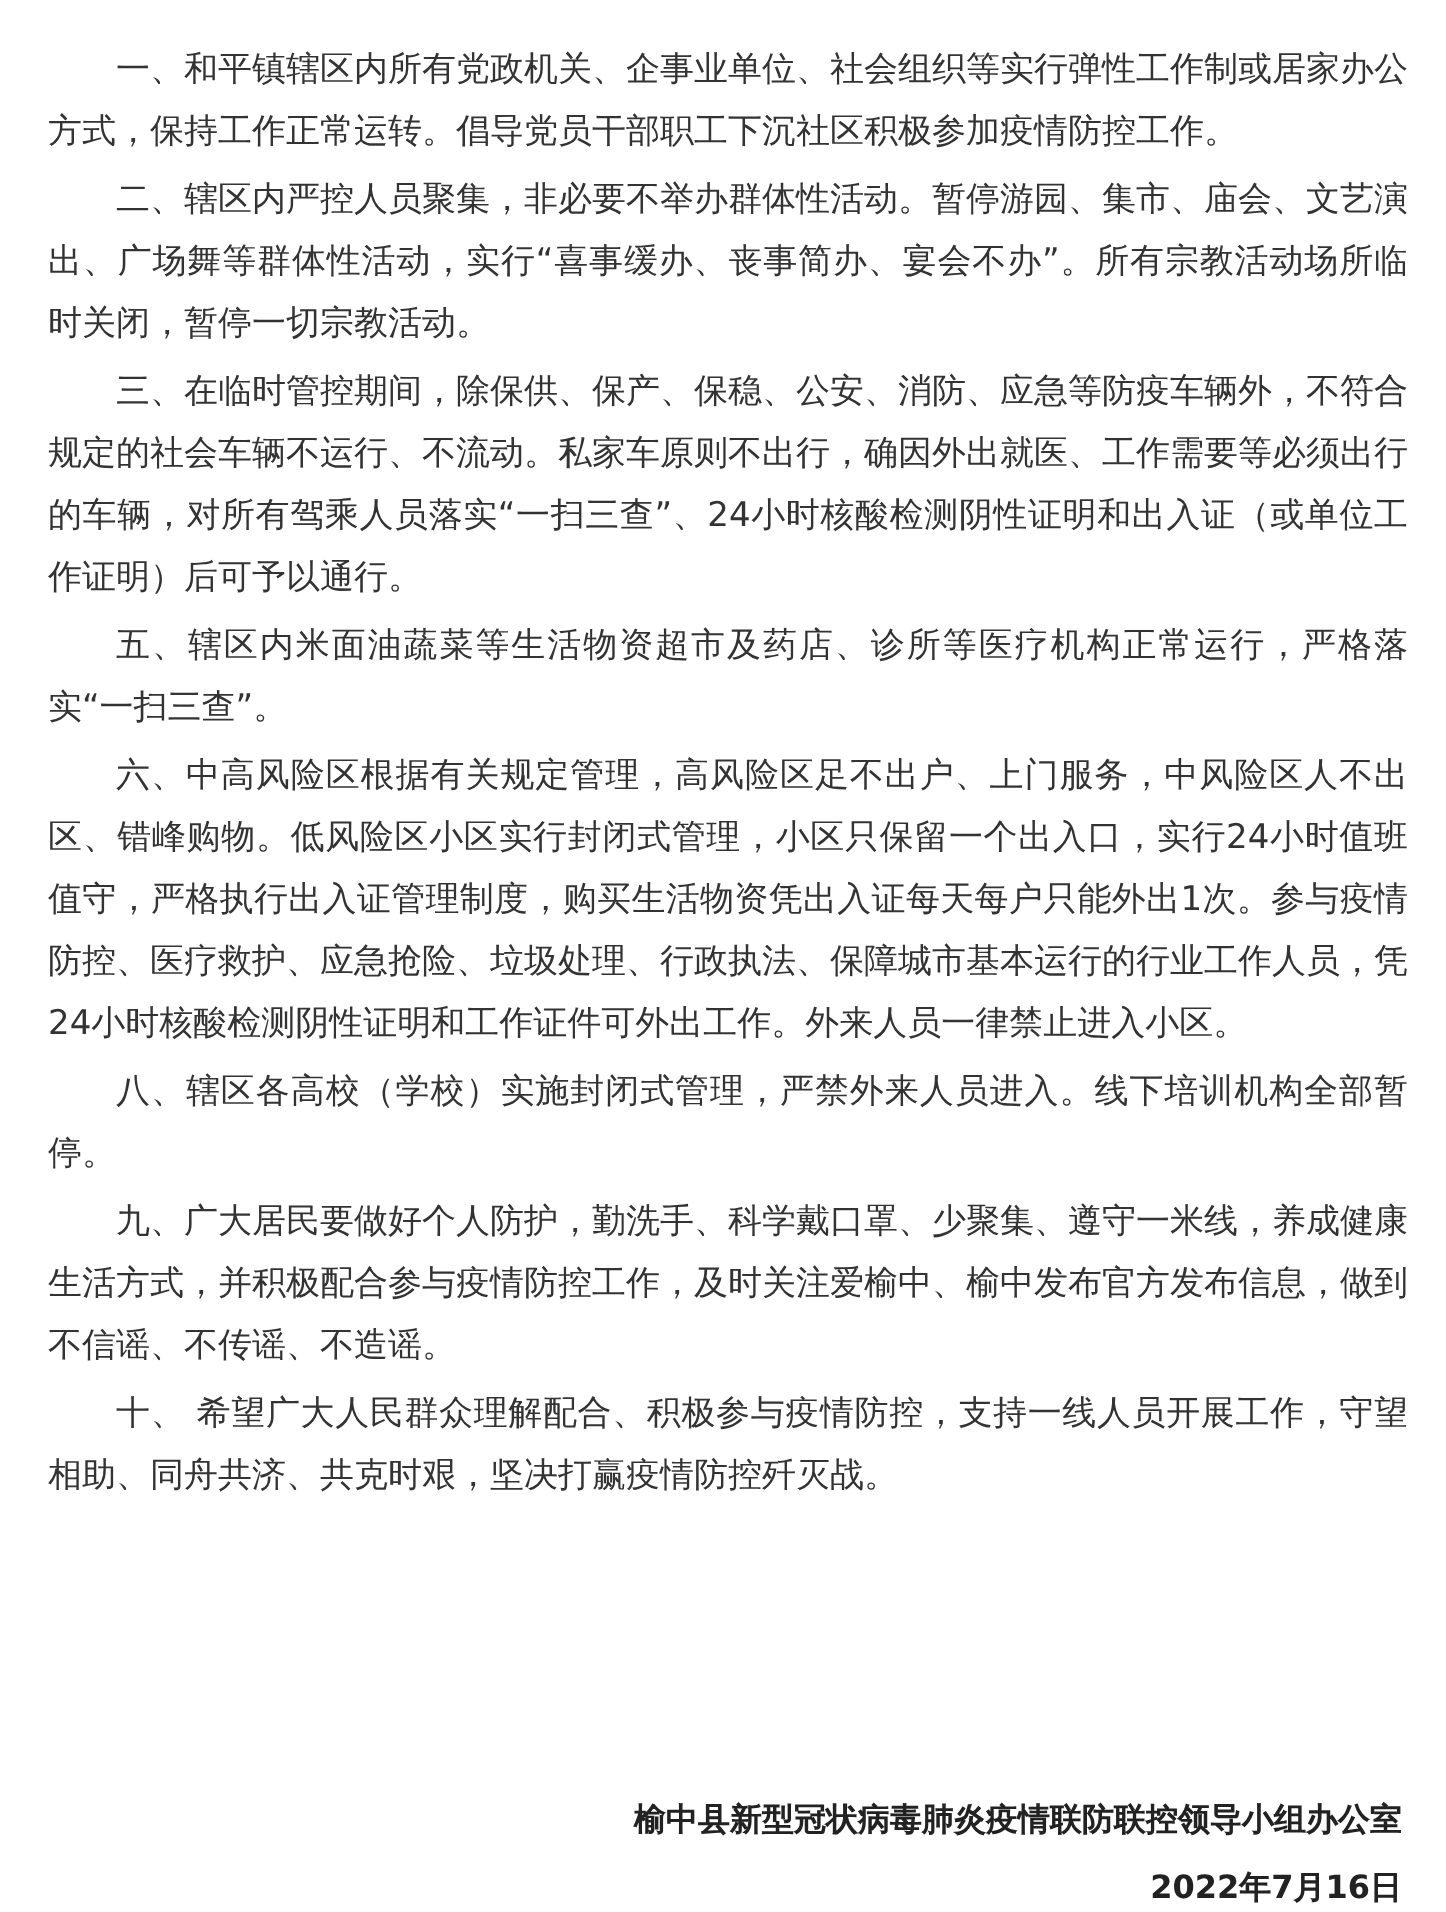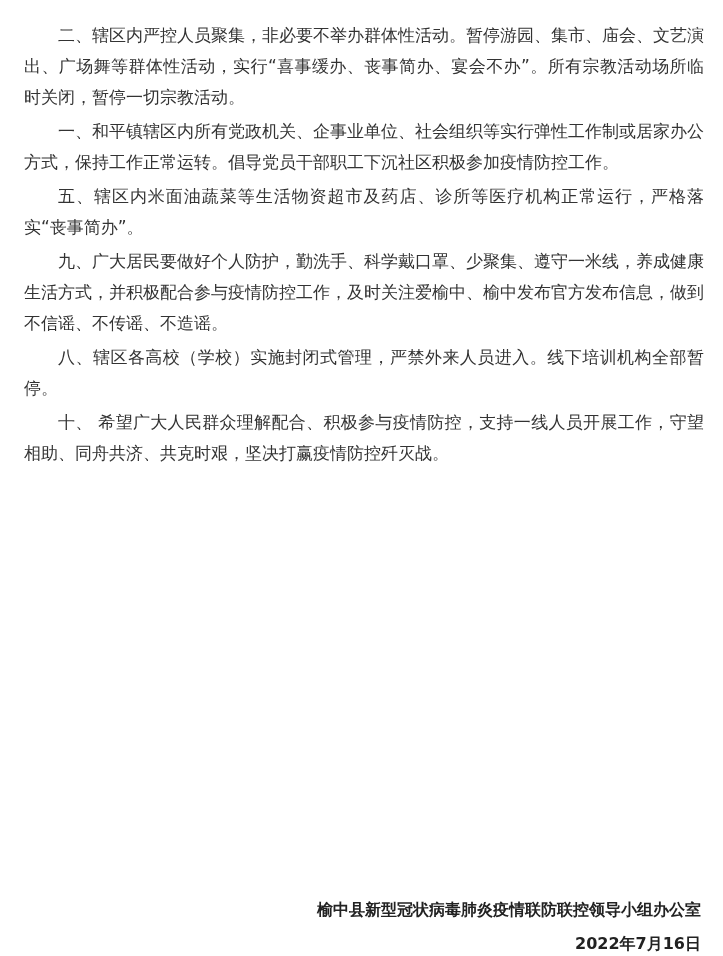--- a/index.html
+++ b/index.html
@@ -40,24 +40,26 @@
       color: #222222;
     }
     .sig-line {
       display: block;
     }
   </style>
 </head>
 <body>
 
 <div class="doc">
+  <p class="para">一、和平镇辖区内所有党政机关、企事业单位、社会组织等实行弹性工作制或居家办公方式，保持工作正常运转。倡导党员干部职工下沉社区积极参加疫情防控工作。</p>
   <p class="para">二、辖区内严控人员聚集，非必要不举办群体性活动。暂停游园、集市、庙会、文艺演出、广场舞等群体性活动，实行“喜事缓办、丧事简办、宴会不办”。所有宗教活动场所临时关闭，暂停一切宗教活动。</p>
-  <p class="para">一、和平镇辖区内所有党政机关、企事业单位、社会组织等实行弹性工作制或居家办公方式，保持工作正常运转。倡导党员干部职工下沉社区积极参加疫情防控工作。</p>
-  <p class="para">五、辖区内米面油蔬菜等生活物资超市及药店、诊所等医疗机构正常运行，严格落实“丧事简办”。</p>
+  <p class="para">三、在临时管控期间，除保供、保产、保稳、公安、消防、应急等防疫车辆外，不符合规定的社会车辆不运行、不流动。私家车原则不出行，确因外出就医、工作需要等必须出行的车辆，对所有驾乘人员落实“一扫三查”、24小时核酸检测阴性证明和出入证（或单位工作证明）后可予以通行。</p>
+  <p class="para">五、辖区内米面油蔬菜等生活物资超市及药店、诊所等医疗机构正常运行，严格落实“一扫三查”。</p>
+  <p class="para">六、中高风险区根据有关规定管理，高风险区足不出户、上门服务，中风险区人不出区、错峰购物。低风险区小区实行封闭式管理，小区只保留一个出入口，实行24小时值班值守，严格执行出入证管理制度，购买生活物资凭出入证每天每户只能外出1次。参与疫情防控、医疗救护、应急抢险、垃圾处理、行政执法、保障城市基本运行的行业工作人员，凭24小时核酸检测阴性证明和工作证件可外出工作。外来人员一律禁止进入小区。</p>
+  <p class="para">八、辖区各高校（学校）实施封闭式管理，严禁外来人员进入。线下培训机构全部暂停。</p>
   <p class="para">九、广大居民要做好个人防护，勤洗手、科学戴口罩、少聚集、遵守一米线，养成健康生活方式，并积极配合参与疫情防控工作，及时关注爱榆中、榆中发布官方发布信息，做到不信谣、不传谣、不造谣。</p>
-  <p class="para">八、辖区各高校（学校）实施封闭式管理，严禁外来人员进入。线下培训机构全部暂停。</p>
   <p class="para">十、 希望广大人民群众理解配合、积极参与疫情防控，支持一线人员开展工作，守望相助、同舟共济、共克时艰，坚决打赢疫情防控歼灭战。</p>
 
   <div class="signature">
     <span class="sig-line">榆中县新型冠状病毒肺炎疫情联防联控领导小组办公室</span>
     <span class="sig-line">2022年7月16日</span>
   </div>
 </div>
 
 </body></html>

